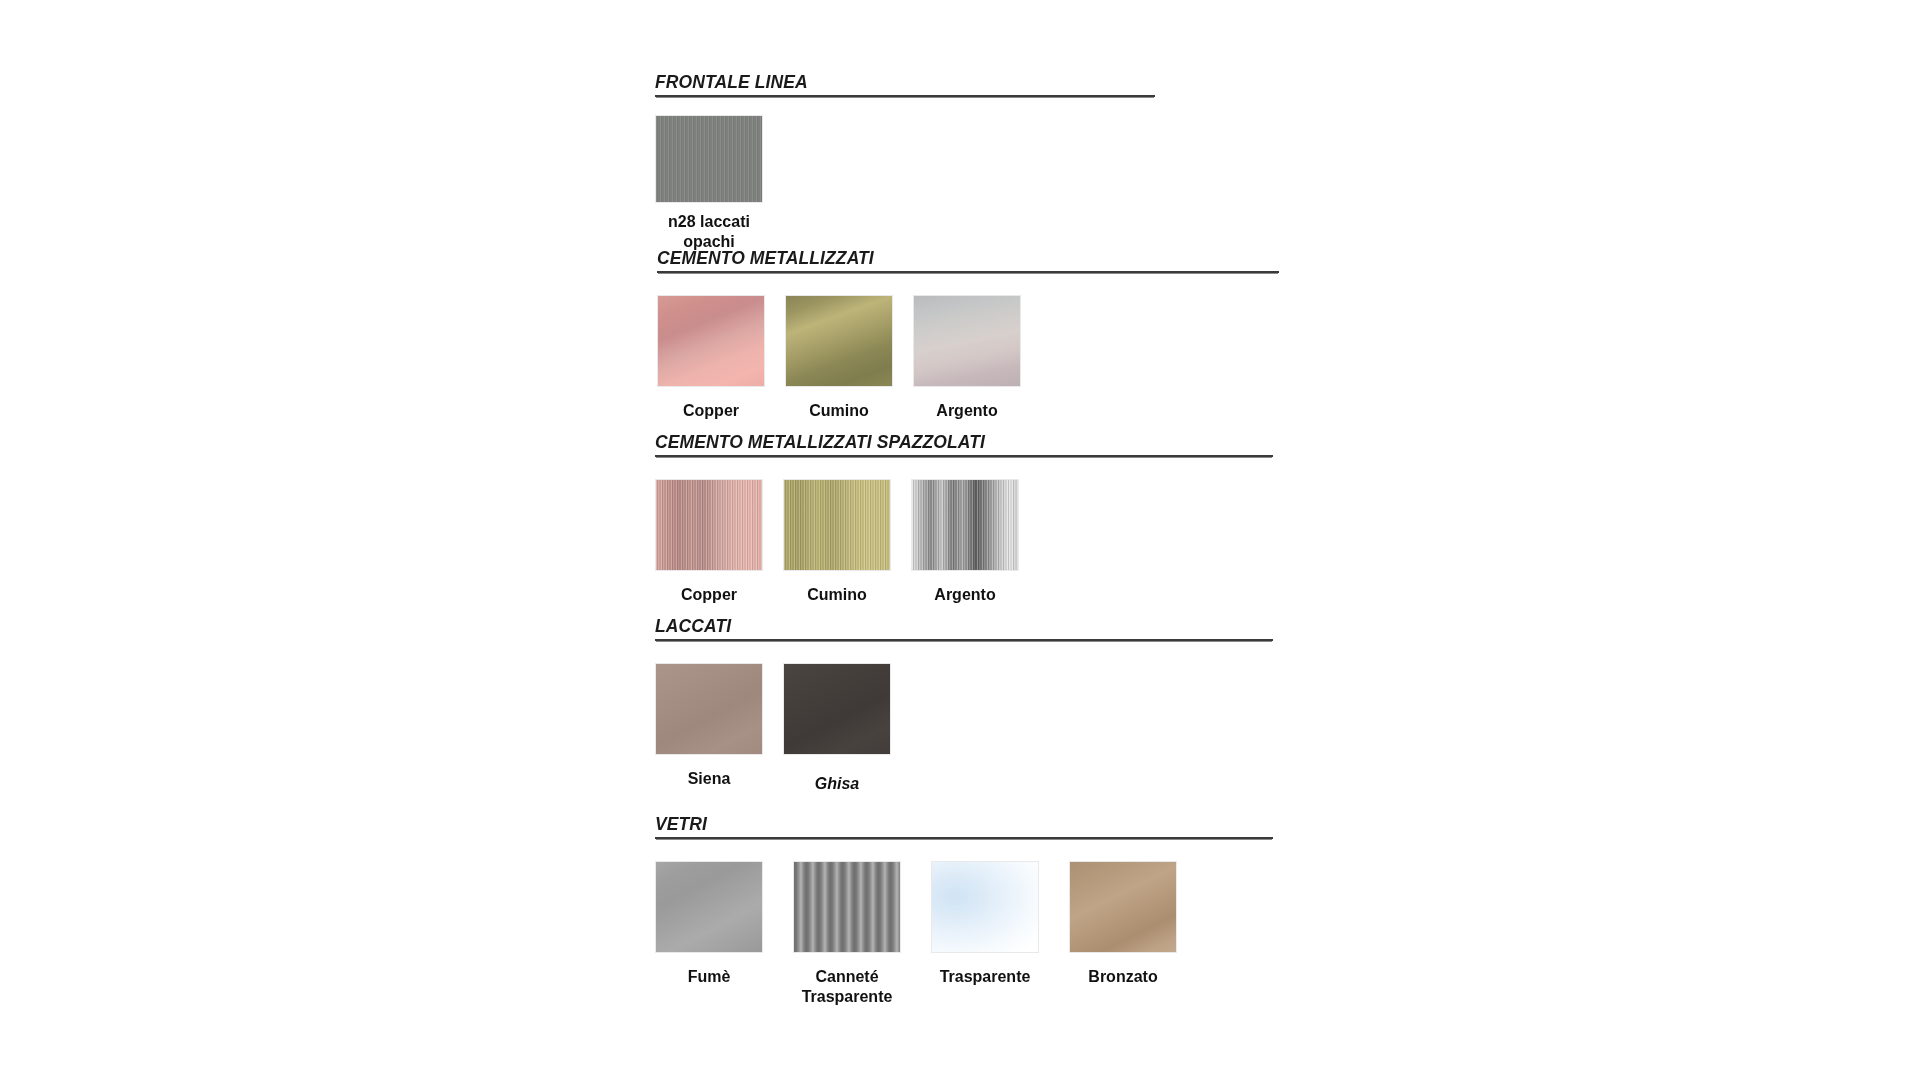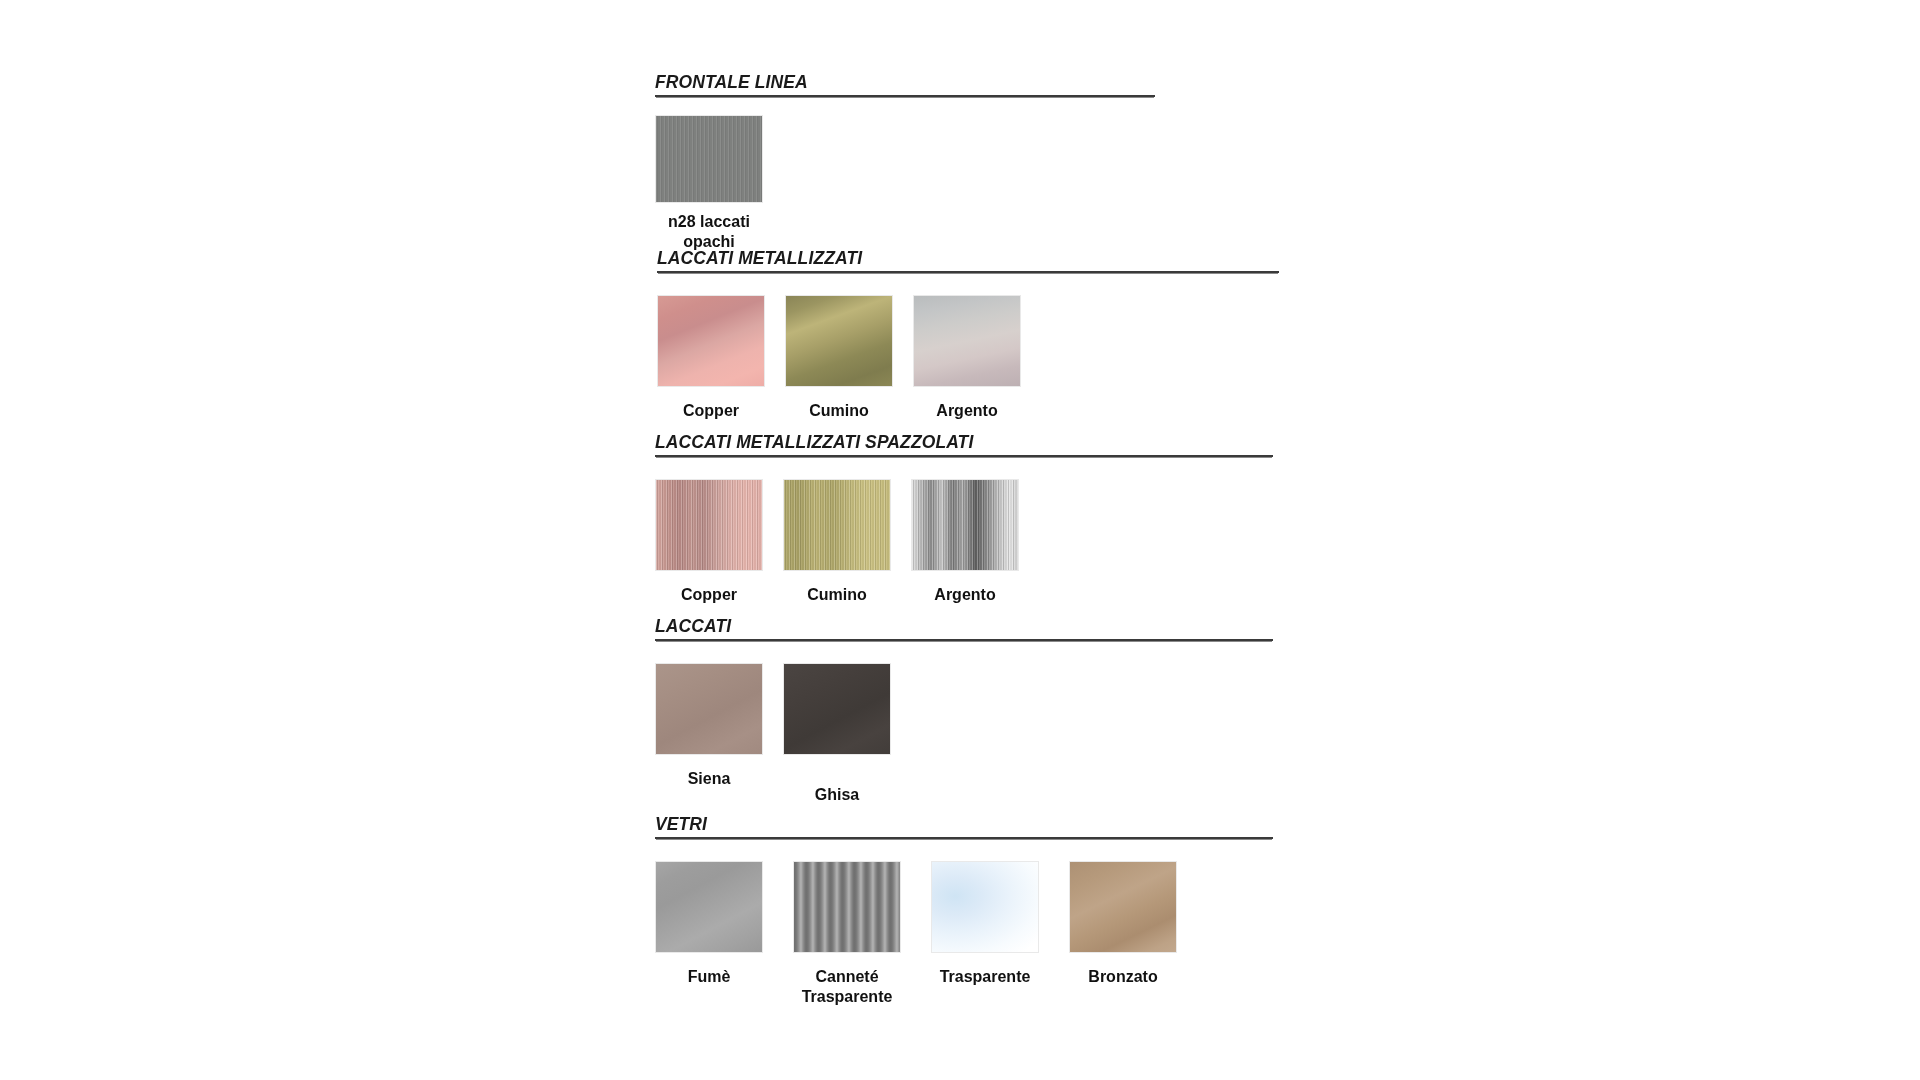--- a/index.html
+++ b/index.html
@@ -289,38 +289,38 @@
       <div class="section" style="position: absolute; left: 0px; top: 0px;">
         <div class="sec-head" style="width: 500px;"><span class="sec-title">FRONTALE LINEA</span></div>
         <div class="row" style="margin-top: 18px; gap: 42px;">
           <div class="cell" style="width: 108px;">
             <div class="swatch tx-n28" style="width: 108px; height: 88px;"></div>
             <div class="caption" style="margin-top: 9px;">n28 laccati opachi</div>
           </div>
         </div>
       </div>
       <div class="section" style="position: absolute; left: 2px; top: 176px;">
-        <div class="sec-head" style="width: 622px;"><span class="sec-title">LACCATI METALLIZZATI</span></div>
+        <div class="sec-head" style="width: 622px;"><span class="sec-title">CEMENTO METALLIZZATI</span></div>
         <div class="row" style="margin-top: 22px; gap: 20px;">
           <div class="cell" style="width: 108px;">
             <div class="swatch tx-copper" style="width: 108px; height: 92px;"></div>
             <div class="caption" style="margin-top: 14px;">Copper</div>
           </div>
           <div class="cell" style="width: 108px;">
             <div class="swatch tx-cumino" style="width: 108px; height: 92px;"></div>
             <div class="caption" style="margin-top: 14px;">Cumino</div>
           </div>
           <div class="cell" style="width: 108px;">
             <div class="swatch tx-argento" style="width: 108px; height: 92px;"></div>
             <div class="caption" style="margin-top: 14px;">Argento</div>
           </div>
         </div>
       </div>
       <div class="section" style="position: absolute; left: 0px; top: 360px;">
-        <div class="sec-head" style="width: 618px;"><span class="sec-title">LACCATI METALLIZZATI SPAZZOLATI</span></div>
+        <div class="sec-head" style="width: 618px;"><span class="sec-title">CEMENTO METALLIZZATI SPAZZOLATI</span></div>
         <div class="row" style="margin-top: 22px; gap: 20px;">
           <div class="cell" style="width: 108px;">
             <div class="swatch tx-copper-sp" style="width: 108px; height: 92px;"></div>
             <div class="caption" style="margin-top: 14px;">Copper</div>
           </div>
           <div class="cell" style="width: 108px;">
             <div class="swatch tx-cumino-sp" style="width: 108px; height: 92px;"></div>
             <div class="caption" style="margin-top: 14px;">Cumino</div>
           </div>
           <div class="cell" style="width: 108px;">
@@ -331,21 +331,21 @@
       </div>
       <div class="section" style="position: absolute; left: 0px; top: 544px;">
         <div class="sec-head" style="width: 618px;"><span class="sec-title">LACCATI</span></div>
         <div class="row" style="margin-top: 22px; gap: 20px;">
           <div class="cell" style="width: 108px;">
             <div class="swatch tx-siena" style="width: 108px; height: 92px;"></div>
             <div class="caption" style="margin-top: 14px;">Siena</div>
           </div>
           <div class="cell" style="width: 108px;">
             <div class="swatch tx-ghisa" style="width: 108px; height: 92px;"></div>
-            <div class="caption" style="margin-top: 30px;">Ghisa</div>
+            <div class="caption" style="margin-top: 19px; font-style: italic;">Ghisa</div>
           </div>
         </div>
       </div>
       <div class="section" style="position: absolute; left: 0px; top: 742px;">
         <div class="sec-head" style="width: 618px;"><span class="sec-title">VETRI</span></div>
         <div class="row" style="margin-top: 22px; gap: 30px;">
           <div class="cell" style="width: 108px;">
             <div class="swatch tx-fume" style="width: 108px; height: 92px;"></div>
             <div class="caption" style="margin-top: 14px;">Fumè</div>
           </div>

